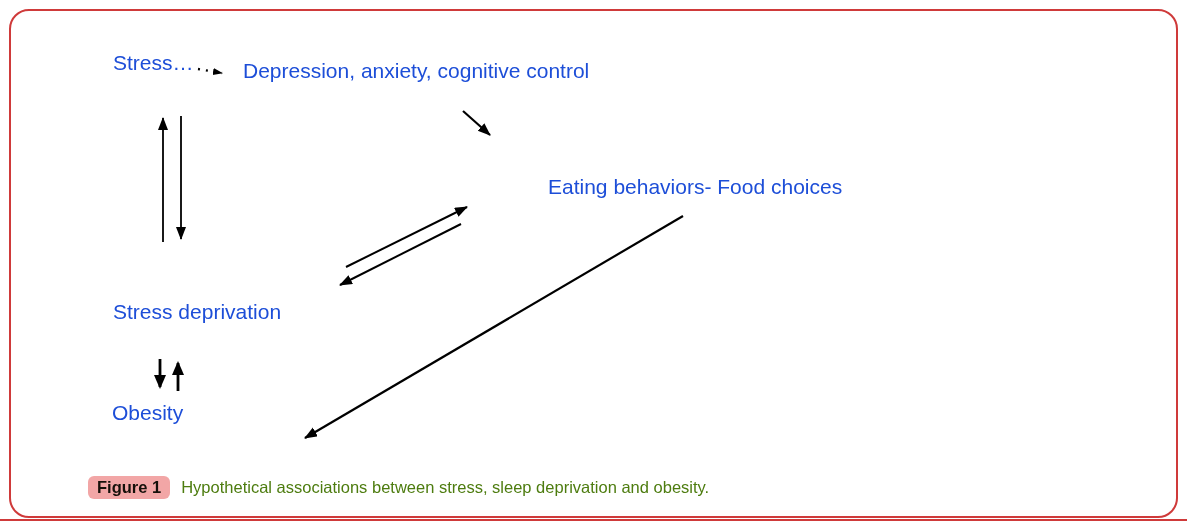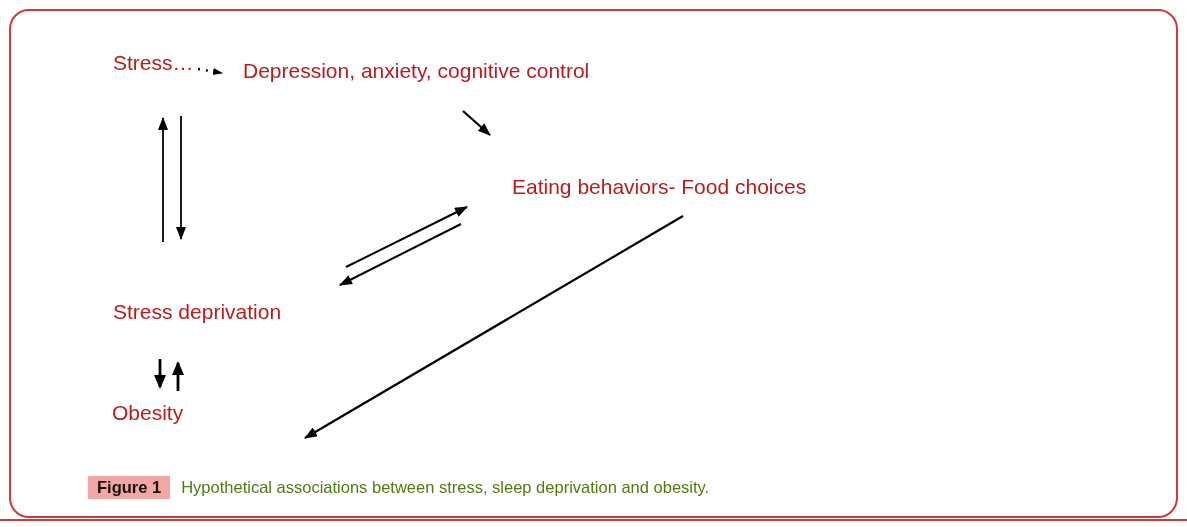--- a/index.html
+++ b/index.html
@@ -20,34 +20,35 @@
   .bottom-rule {
     position: absolute; left: 0; right: 0; bottom: 6px; height: 2px;
     background: var(--border-color, #cf3a3a);
   }
   .arrows { position: absolute; left: 0; top: 0; width: 1187px; height: 527px; }
   .arrows line { stroke: var(--arrow-color, #000); fill: none; }
   marker path { fill: var(--arrow-color, #000); stroke: none; }
   .node {
     position: absolute;
     font-size: 21px;
-    color: #b91c1c;
+    color: #1d4ed8;
     white-space: nowrap;
     line-height: 26px;
   }
   .caption {
     position: absolute; left: 88px; top: 476px;
     display: flex; align-items: center;
     font-size: 16.5px;
   }
   .caption-label {
     background: var(--highlight-color, #f2a6a6);
     font-weight: 700;
     padding: 2px 9px;
     color: #16100a;
+    border-radius: 6px;
   }
   .caption-text {
     margin-left: 11px;
     color: #4d7c0f;
     font-weight: 400;
   }
 </style>
 </head>
 <body>
 
@@ -80,21 +81,21 @@
   <line x1="160" y1="359" x2="160" y2="387" stroke-width="2.8" marker-end="url(#head-lg)"></line>
   <line x1="178" y1="391" x2="178" y2="363" stroke-width="2.8" marker-end="url(#head-lg)"></line>
 
   <line x1="683" y1="216" x2="305" y2="438" stroke-width="2.2" marker-end="url(#head)"></line>
 </svg>
 
 <div class="node" style="left:113px; top:50px">Stress…</div>
 
 <div class="node" style="left:243px; top:58px">Depression, anxiety, cognitive control</div>
 
-<div class="node" style="left:512px; top:174px">Eating behaviors- Food choices</div>
+<div class="node" style="left:548px; top:174px">Eating behaviors- Food choices</div>
 
 <div class="node" style="left:113px; top:299px">Stress deprivation</div>
 
 <div class="node" style="left:112px; top:400px">Obesity</div>
 
 <div class="caption">
   <span class="caption-label">Figure 1</span>
   <span class="caption-text">Hypothetical associations between stress, sleep deprivation and obesity.</span>
 </div>
 

